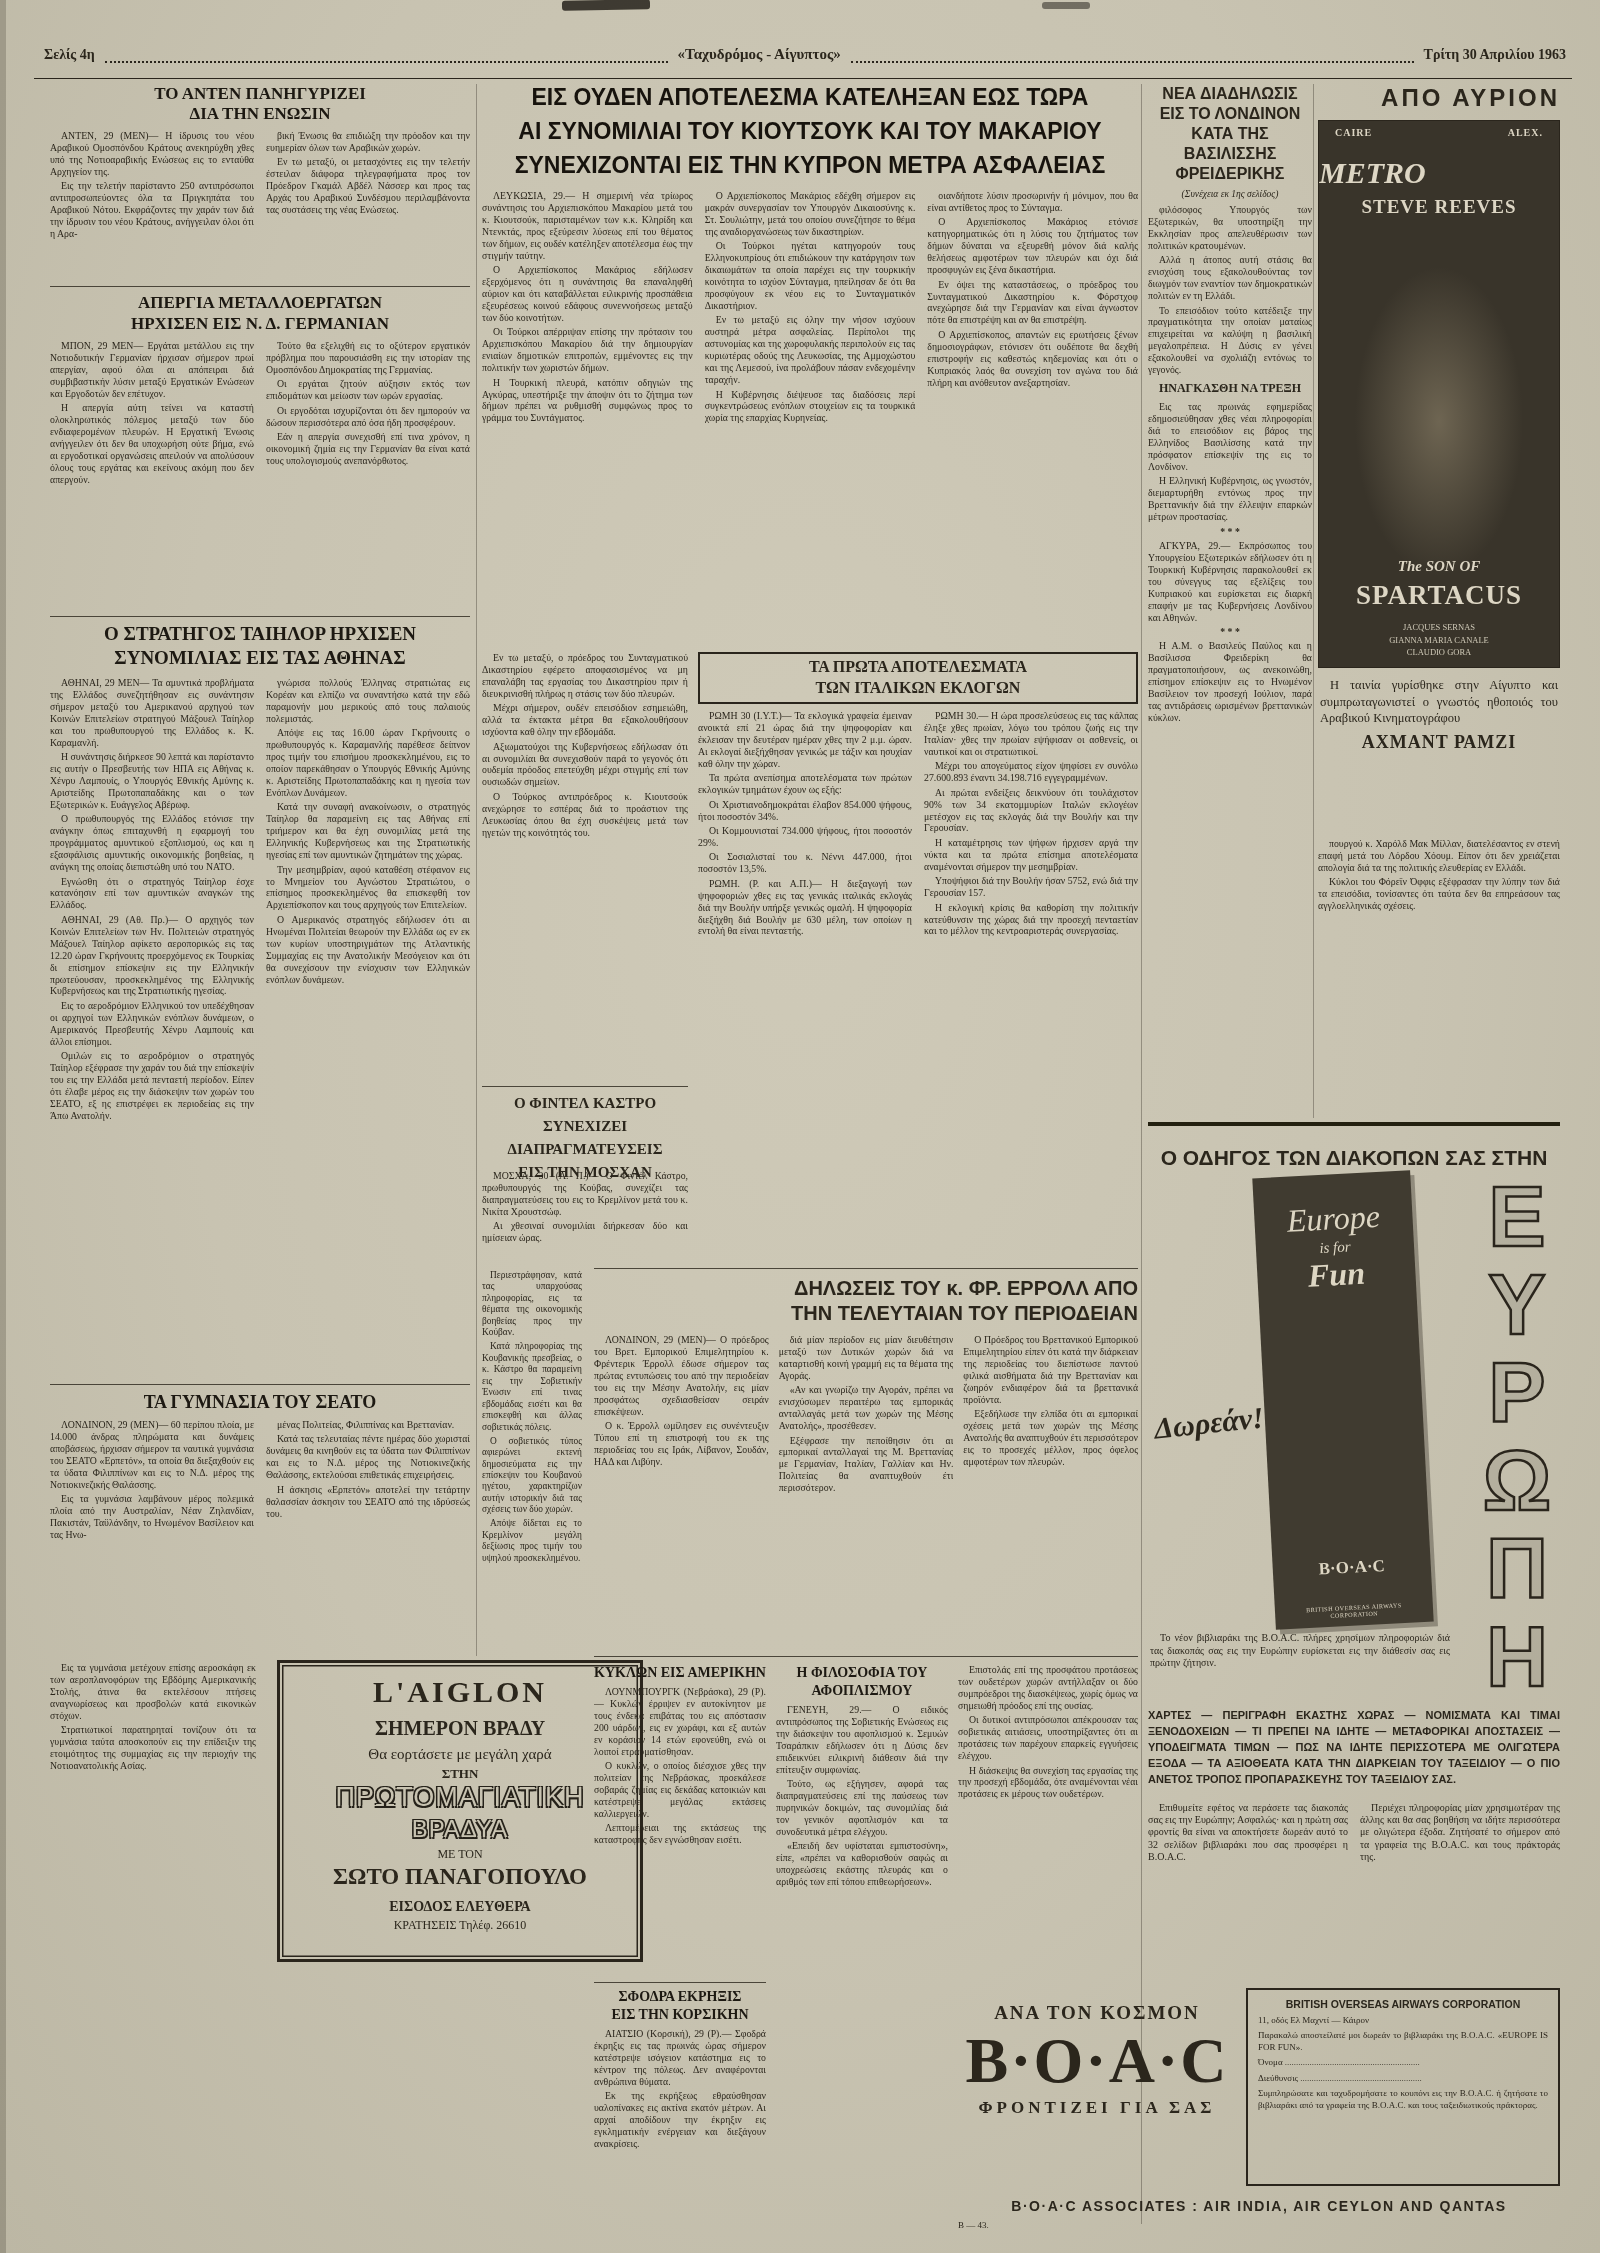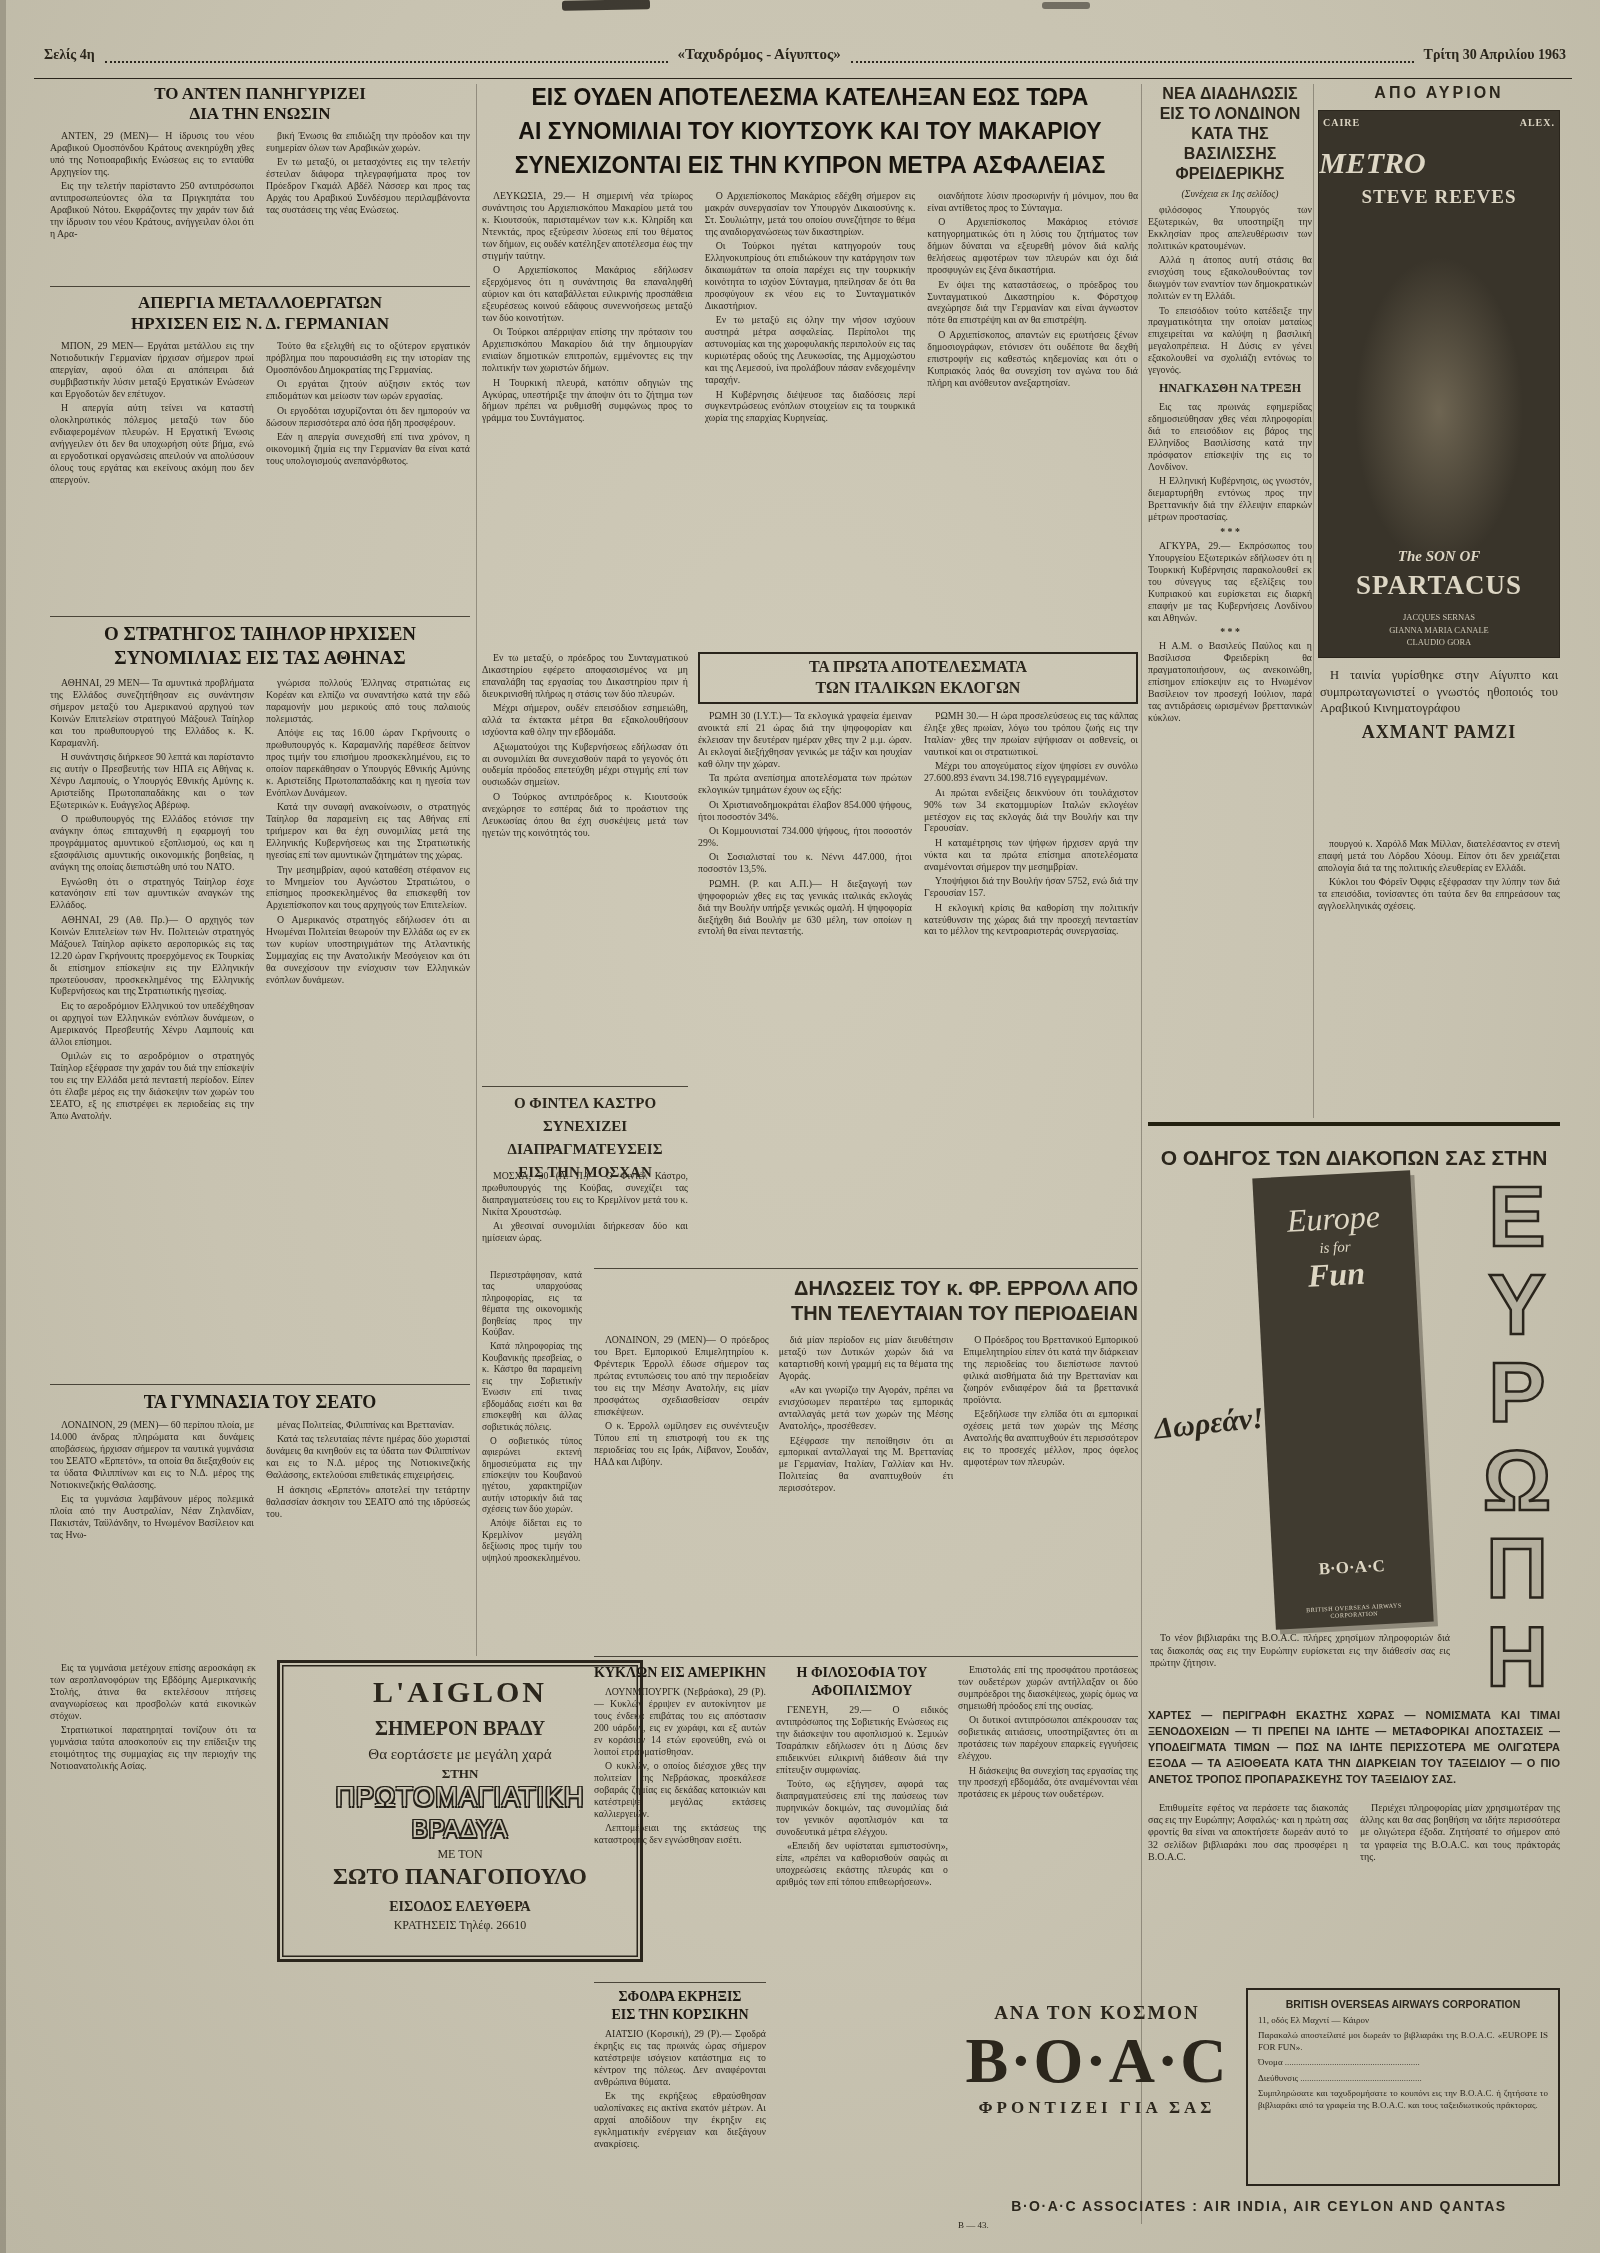--- a/index.html
+++ b/index.html
@@ -113,25 +113,25 @@
   .as-note{position:absolute;left:0;top:22px;font-size:9px;}
 
   
   #fred{left:1148px;top:84px;width:164px;height:1036px;overflow:hidden;}
   #fred .hl{font-family:"Liberation Sans",sans-serif;font-weight:700;font-size:16px;line-height:20px;text-align:center;}
   #fred .note{font-size:9.5px;font-style:italic;text-align:center;margin:5px 0;}
   #fred .sub{font-size:12px;font-weight:bold;text-align:center;margin:5px 0 5px;}
 
   
   #movie{left:1318px;top:84px;width:242px;}
-  .mv-label{font-family:"Liberation Sans",sans-serif;font-weight:700;font-size:16px;letter-spacing:3px;text-align:center;}
+  .mv-label{font-family:"Liberation Sans",sans-serif;font-weight:700;font-size:24px;letter-spacing:3px;text-align:right;}
   .mv-photo{margin-top:8px;height:546px;background:
      radial-gradient(ellipse 120px 220px at 50% 55%, #6e6552 0%, rgba(110,101,82,0) 70%), #39342a;
      position:relative;color:#ddd6c4;overflow:hidden;border:1px solid #2a251c;}
-  .mv-cinemas{display:flex;justify-content:space-between;padding:6px 4px 0;font-size:10px;font-weight:bold;letter-spacing:1px;}
+  .mv-cinemas{display:flex;justify-content:space-between;padding:6px 16px 0;font-size:10px;font-weight:bold;letter-spacing:1px;}
   .mv-brand{font-size:30px;font-style:italic;font-weight:bold;margin-top:18px;}
   .mv-star{font-size:19px;font-weight:bold;text-align:center;letter-spacing:1px;margin-top:6px;}
   .mv-t1{position:absolute;left:0;right:0;bottom:92px;text-align:center;font-size:15px;font-style:italic;font-weight:bold;}
   .mv-t2{position:absolute;left:0;right:0;bottom:56px;text-align:center;font-size:27px;font-weight:bold;letter-spacing:1px;}
   .mv-cast{position:absolute;left:0;right:0;bottom:8px;text-align:center;font-size:8.5px;line-height:1.5;color:#cfc9b7;}
   .mv-caption{margin:9px 2px 0;font-size:12.5px;line-height:1.32;text-align:justify;text-indent:10px;}
   .mv-star2{font-size:18px;font-weight:bold;text-align:center;margin-top:5px;letter-spacing:1px;}
   #fred2{left:1318px;top:838px;width:242px;height:280px;overflow:hidden;}
 
   

